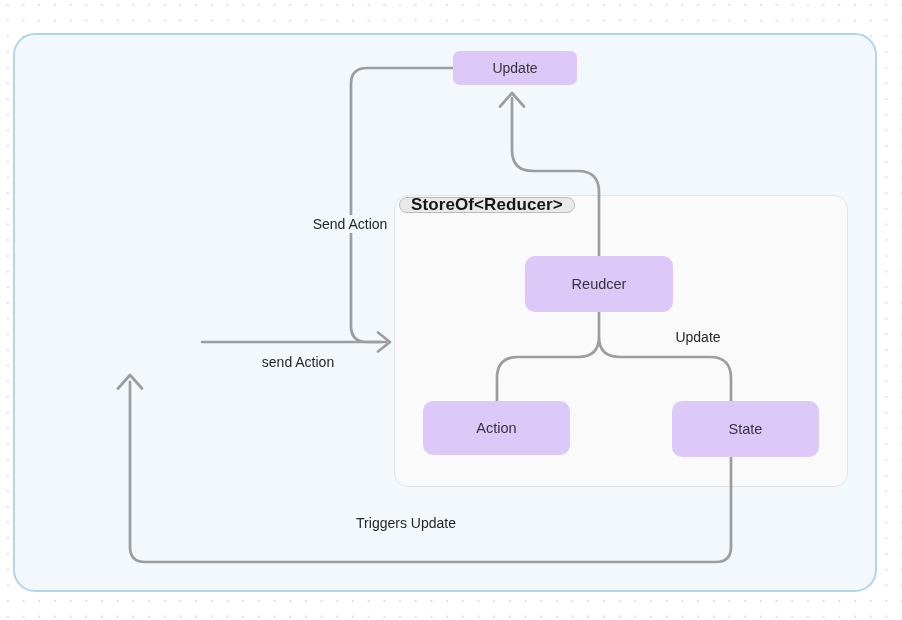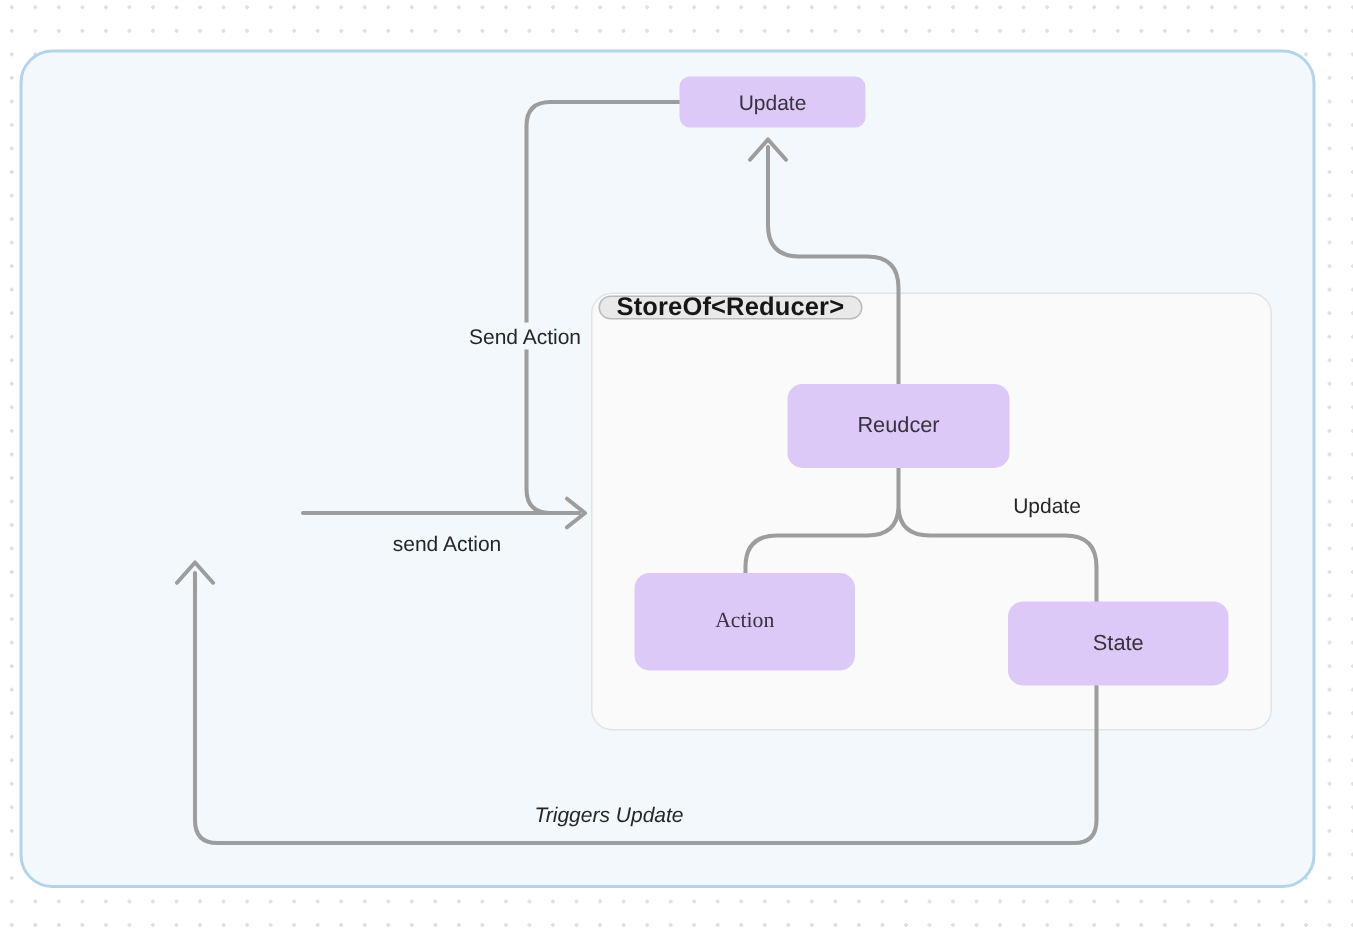--- a/index.html
+++ b/index.html
@@ -33,21 +33,21 @@
     stroke-linecap: round; stroke-linejoin: round;
   }
   .node {
     position: absolute; display: flex; align-items: center; justify-content: center;
     background: var(--node-fill, #dcc9f7); border-radius: 10px;
     font-size: 14.5px; font-weight: 500; color: #37323d;
   }
   .node-effect  { left: 453px; top: 51px;  width: 124px; height: 34px; border-radius: 7px; font-size: 14px; }
   .node-view    { left: 56px;  top: 314px; width: 146px; height: 57px; }
   .node-reducer { left: 525px; top: 256px; width: 148px; height: 56px; }
-  .node-action  { left: 423px; top: 382px; width: 147px; height: 65px; font-family: Liberation Serif, serif; }
+  .node-action  { left: 423px; top: 401px; width: 147px; height: 54px; }
   .node-state   { left: 672px; top: 401px; width: 147px; height: 56px; }
   .elabel {
     position: absolute; transform: translate(-50%, -50%); white-space: nowrap;
     font-size: 14px; font-weight: 400; color: #262626;
   }
   .on-line { background: var(--canvas-fill, #f3f8fc); padding: 1px 5px; margin-top: 20px; }
 </style>
 </head>
 <body>
 
@@ -76,14 +76,14 @@
     <span>State</span>
   </div>
 
   <div class="pill">
     <span>StoreOf&lt;Reducer&gt;</span>
   </div>
 
   <div class="elabel on-line" style="left:350px; top:204px;">Send Action</div>
   <div class="elabel on-line" style="left:298px; top:342px;">send Action</div>
   <div class="elabel" style="left:698px; top:337px;">Update</div>
-  <div class="elabel" style="left:406px; top:543px;font-style:italic;">Triggers Update</div>
+  <div class="elabel" style="left:406px; top:523px;">Triggers Update</div>
 </div>
 
 </body></html>

